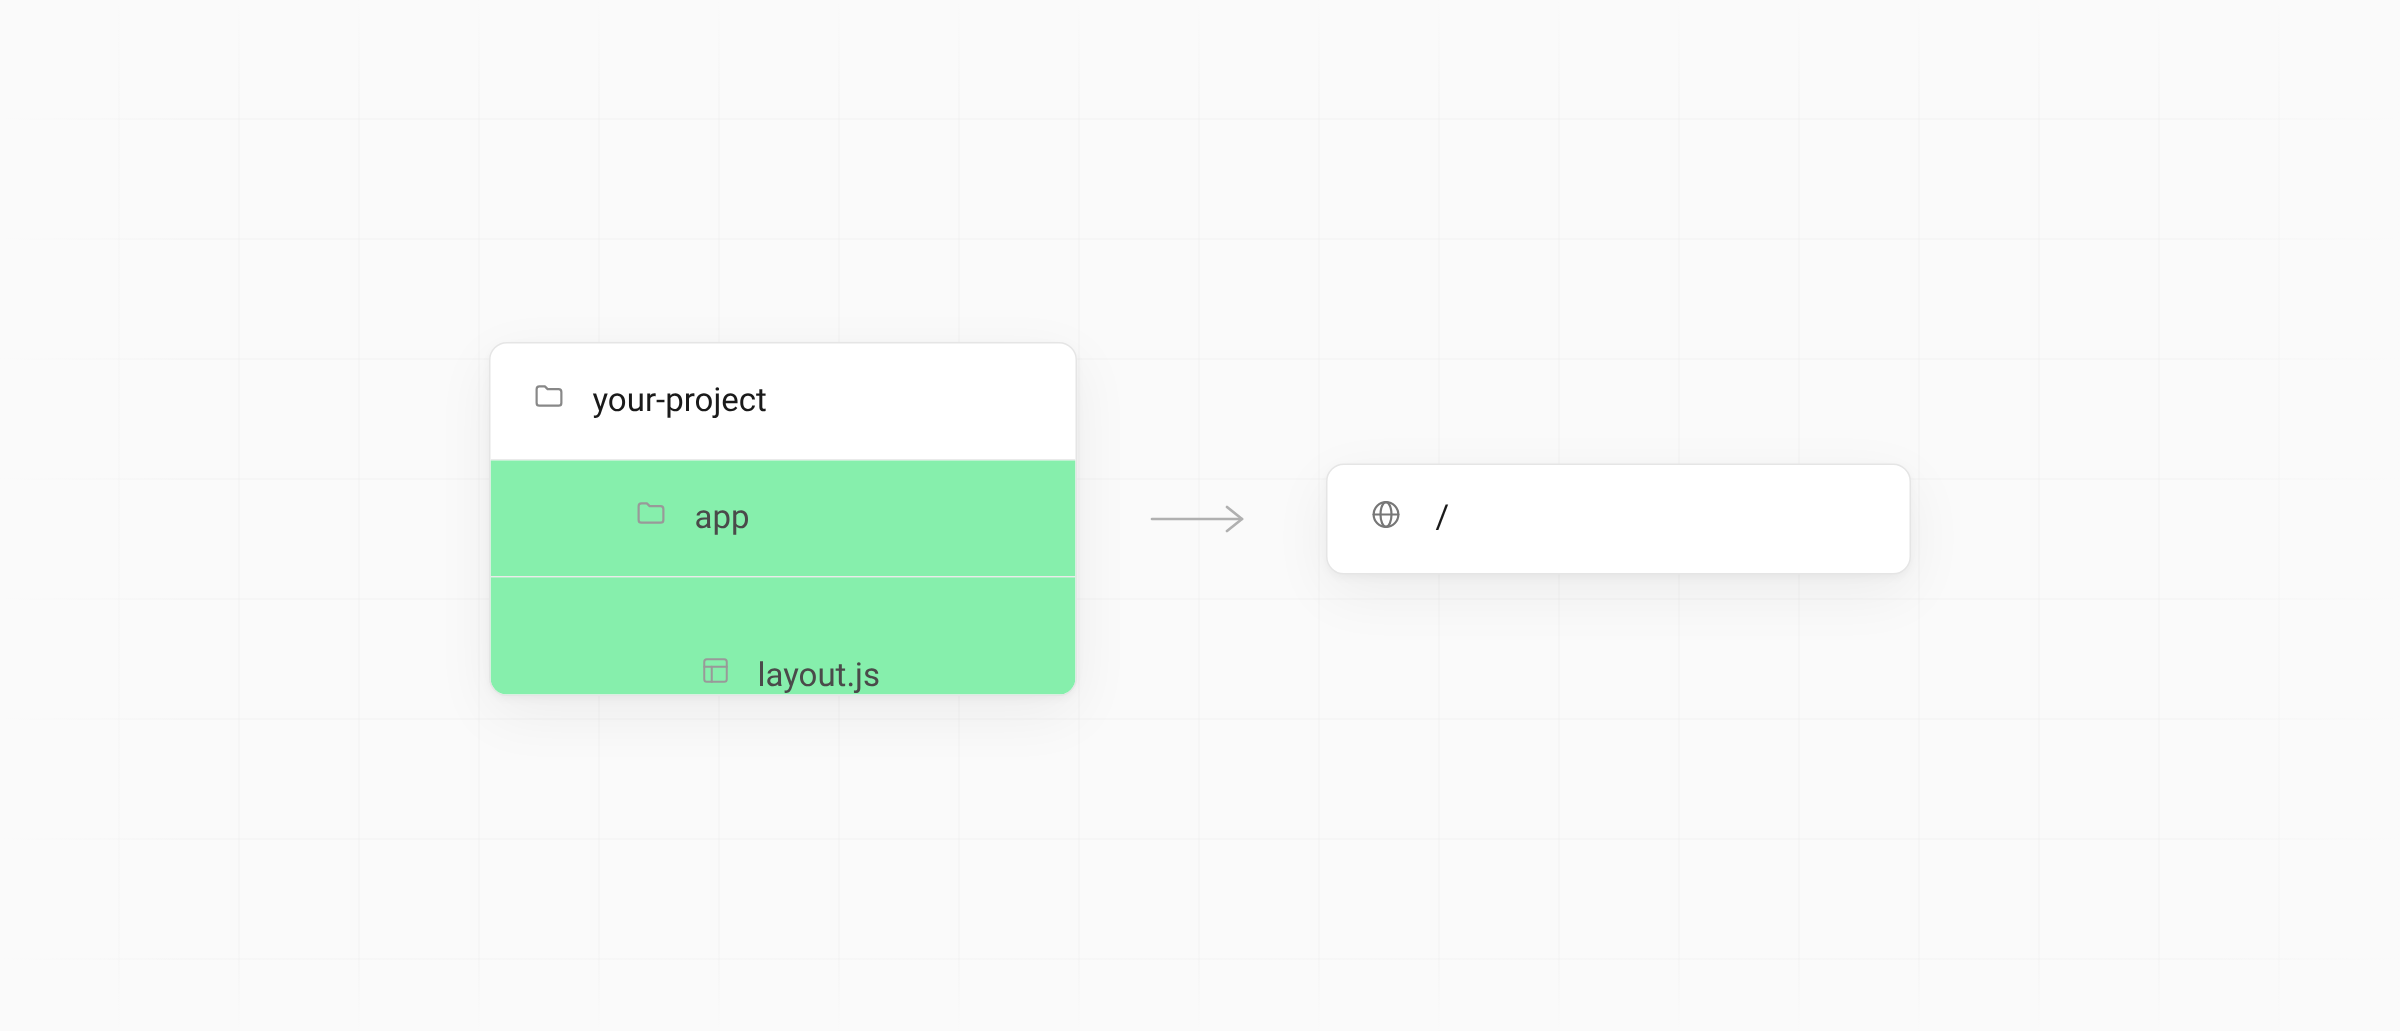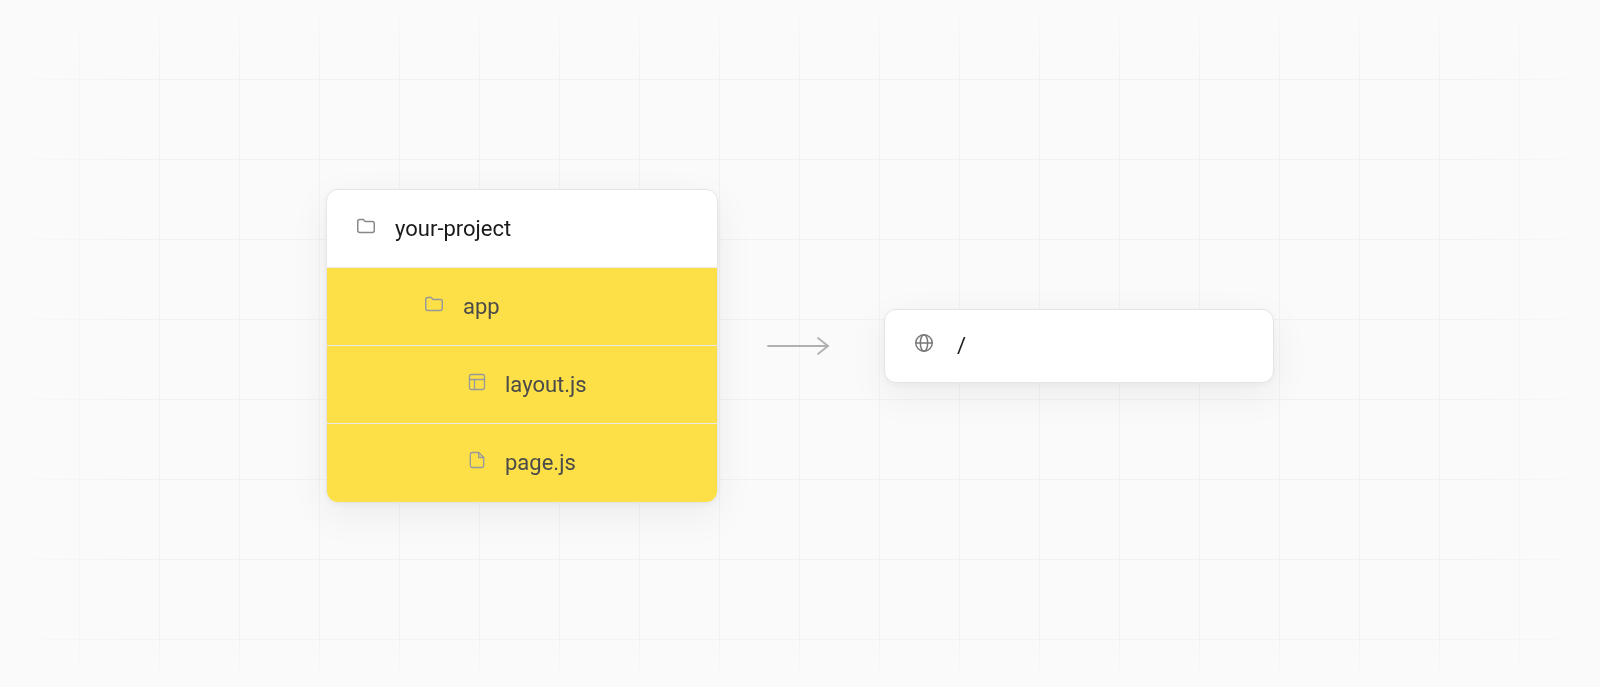--- a/index.html
+++ b/index.html
@@ -56,27 +56,27 @@
     padding: 0 28px;
     gap: 18px;
     border-bottom: 1px solid #eaeaea;
     font-size: 22px;
     color: #1a1a1a;
     position: relative;
   }
   .row:last-child { border-bottom: none; }
   .row.level-1 { padding-left: 52px; }
   .row.level-2 { padding-left: 96px; }
-  .row.level-3 { padding-left: 140px; }
+  .row.level-3 { padding-left: 140px; align-items: flex-end; }
   .row.highlight {
     font-weight: 600;
     background: linear-gradient(#fff, #fdfdfd);
   }
   .row.faded {
-    background: #fde047;
+    background: #86efac;
     color: #4a4a4a;
   }
   .row svg { flex-shrink: 0; }
   .dot {
     position: absolute;
     right: 30px;
     width: 14px;
     height: 14px;
     border-radius: 50%;
     background: #0a7cff;
@@ -142,29 +142,20 @@
       <span>
         <svg width="20" height="20" viewBox="0 0 24 24" fill="none" stroke="#999" stroke-width="1.6" stroke-linecap="round" stroke-linejoin="round">
             <rect x="3" y="3" width="18" height="18" rx="2"></rect>
             <line x1="3" y1="9" x2="21" y2="9"></line>
             <line x1="9" y1="9" x2="9" y2="21"></line>
           </svg>
       </span>
       <span class="label">layout.js</span>
     </div>
 
-    <div class="row level-3 faded">
-      <span>
-        <svg width="20" height="20" viewBox="0 0 24 24" fill="none" stroke="#999" stroke-width="1.6" stroke-linecap="round" stroke-linejoin="round">
-            <path d="M14 3H6a2 2 0 0 0-2 2v14a2 2 0 0 0 2 2h12a2 2 0 0 0 2-2V9z"></path>
-            <path d="M14 3v6h6"></path>
-          </svg>
-      </span>
-      <span class="label">page.js</span>
-    </div>
 
 
 
   </div>
 
   <div class="arrow">
     <svg width="70" height="24" viewBox="0 0 70 24" fill="none" stroke="currentColor" stroke-width="1.8" stroke-linecap="round" stroke-linejoin="round">
       <line x1="2" y1="12" x2="62" y2="12"></line>
       <polyline points="52,4 62,12 52,20"></polyline>
     </svg>

